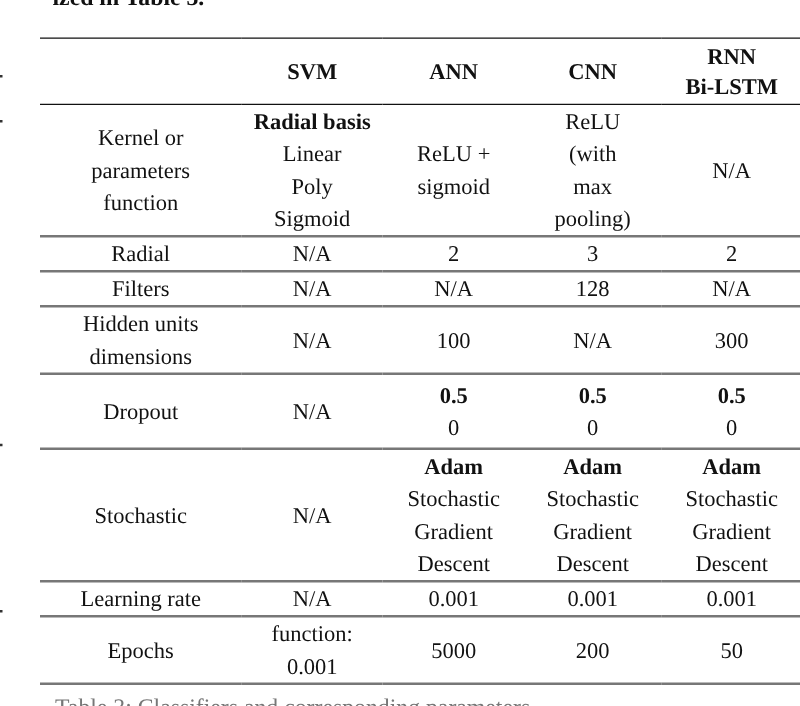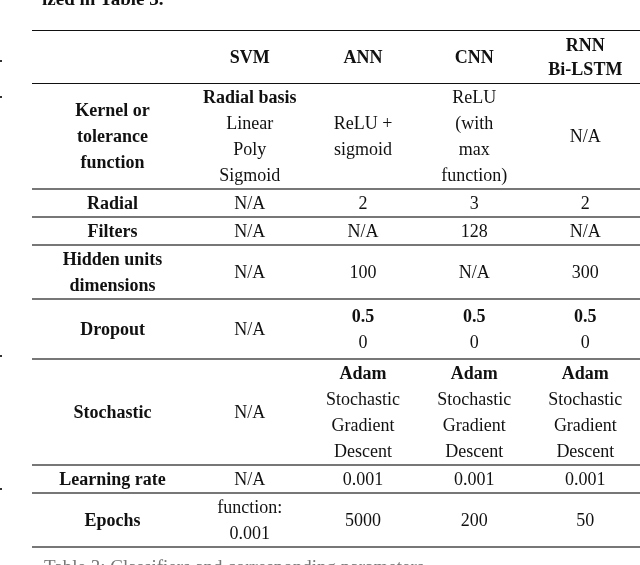--- a/index.html
+++ b/index.html
@@ -52,21 +52,21 @@
     table.params thead th {
       font-weight: bold;
       height: 52px;
       line-height: 24px;
     }
     table.params tbody tr {
       border-bottom: 2px solid #777;
     }
     table.params tbody tr:first-child td { padding-top: 0; }
     .row-label {
-      font-weight: bold;
+      font-weight: normal;
       width: 154px;
     }
     col.c-label { width: 154px; }
     col.c-svm { width: 111px; }
     col.c-ann { width: 111px; }
     col.c-cnn { width: 107px; }
     col.c-rnn { width: 111px; }
     .line { display: block; }
     .bold { font-weight: bold; font-family: Liberation Serif, serif; }
     .caption-fragment {
@@ -106,38 +106,38 @@
         <span class="line">RNN</span>
         <span class="line">Bi-LSTM</span>
       </th>
     </tr>
   </thead>
   <tbody>
 
     <tr style="height:102px">
       <td class="row-label">
         <span class="line">Kernel or</span>
-        <span class="line">tolerance</span>
+        <span class="line">parameters</span>
         <span class="line">function</span>
       </td>
       <td>
         <span class="line bold">Radial basis</span>
         <span class="line">Linear</span>
         <span class="line">Poly</span>
         <span class="line">Sigmoid</span>
       </td>
       <td>
         <span class="line">ReLU +</span>
         <span class="line">sigmoid</span>
       </td>
       <td>
         <span class="line">ReLU</span>
         <span class="line">(with</span>
         <span class="line">max</span>
-        <span class="line">function)</span>
+        <span class="line">pooling)</span>
       </td>
       <td>N/A</td>
     </tr>
 
     <tr style="height:26px">
       <td class="row-label">Radial</td>
       <td>N/A</td>
       <td>2</td>
       <td>3</td>
       <td>2</td>

